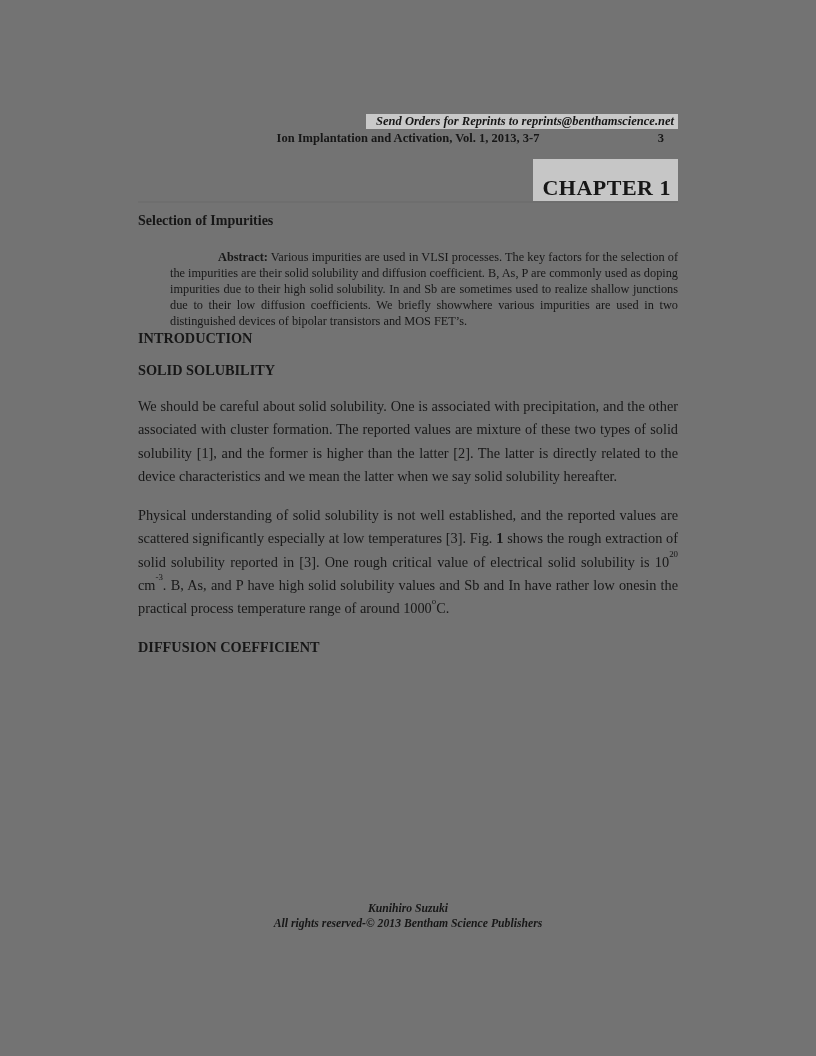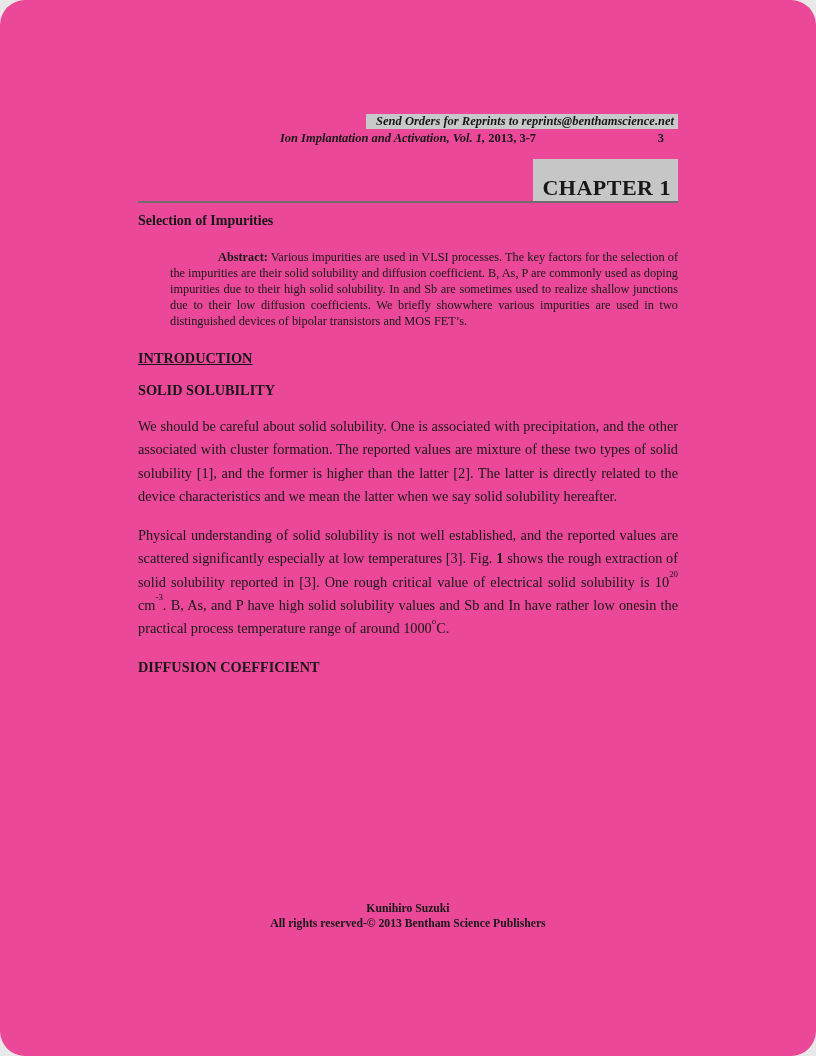--- a/index.html
+++ b/index.html
@@ -1,26 +1,25 @@
 <!DOCTYPE html>
 <html><head>
 <meta charset="utf-8">
 <style>
   * { margin: 0; padding: 0; box-sizing: border-box; }
   html, body { background: #e8e8e8; }
   .page {
     position: relative;
     width: 816px;
     height: 1056px;
-    background: #ec4899;
+    background: #737373;
     font-family: "Liberation Serif", serif;
     color: #171717;
     margin: 0 auto;
     overflow: hidden;
-    border-radius: 25px;
   }
   .content {
     position: absolute;
     left: 138px;
     top: 0;
     width: 540px;
   }
   
   .hdr1 {
     margin-top: 114px;
@@ -32,21 +31,21 @@
   }
   .hdr1 .hl { background: #c9c9c9; padding: 0 4px 1px 10px; }
   .hdr2 {
     position: relative;
     margin-top: 2px;
     text-align: center;
     font-size: 12.5px;
     line-height: 15px;
     font-weight: bold;
   }
-  .hdr2 .it { font-style: italic; }
+  .hdr2 .it { }
   .hdr2 .pagenum {
     position: absolute;
     right: 14px; top: 0;
     font-style: normal;
   }
   
   .chapter-row {
     margin-top: 13px;
     text-align: right;
     border-bottom: 2.5px solid #6e6e6e;
@@ -83,21 +82,21 @@
     font-size: 14.3px;
     line-height: 22.3px;
     text-align: justify;
   }
   .keywords b { font-weight: bold; }
   h2.sec {
     font-size: 14.3px;
     line-height: 18px;
     font-weight: bold;
   }
-  .mt-sec1 { margin-top: 20px; text-decoration: underline; }
+  .mt-sec1 { margin-top: 0; }
   .mt-sec2 { margin-top: 14px; }
   .mt-sec3 { margin-top: 17px; }
   p.body {
     margin-top: 16px;
     font-size: 14.3px;
     line-height: 23.3px;
     text-align: justify;
   }
   p.body b { font-weight: bold; }
   sup.ss {
@@ -108,20 +107,21 @@
   }
   
   .footer {
     position: absolute;
     left: 0; right: 0;
     top: 902px;
     text-align: center;
     font-size: 11.7px;
     line-height: 14.5px;
     font-weight: bold;
+    font-style: italic;
   }
 </style>
 </head>
 <body>
 
 <div class="page">
   <div class="content">
 
     <div class="hdr1"><span class="hl">Send Orders for Reprints to reprints@benthamscience.net</span></div>
 

